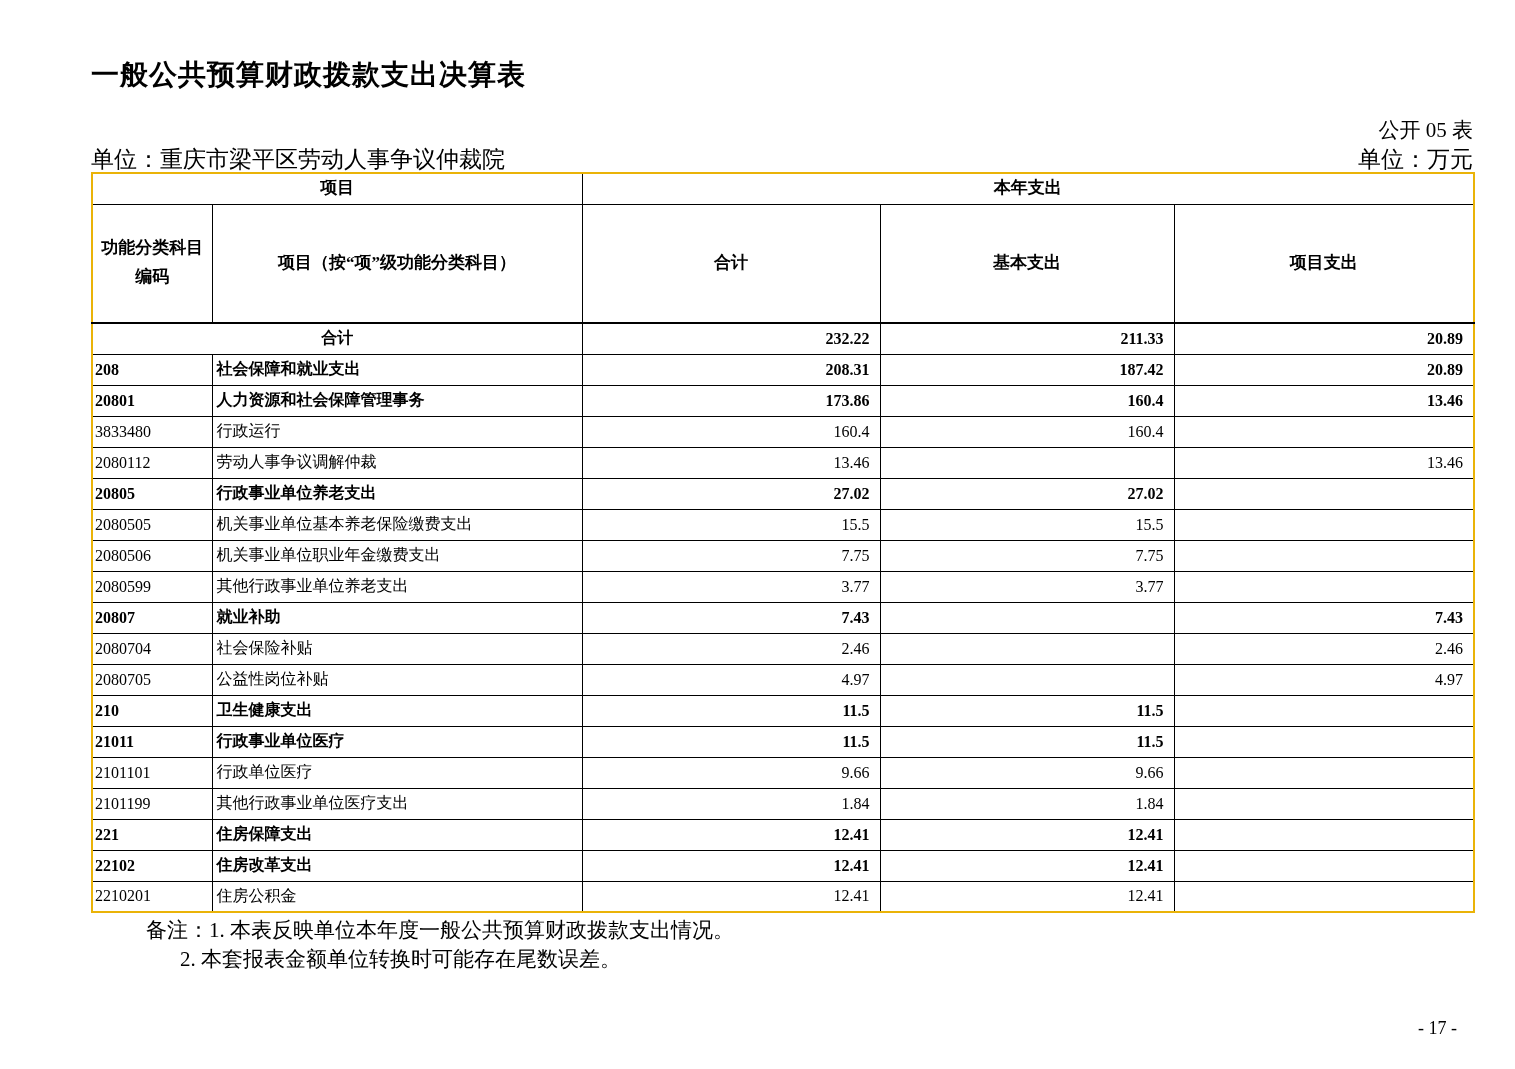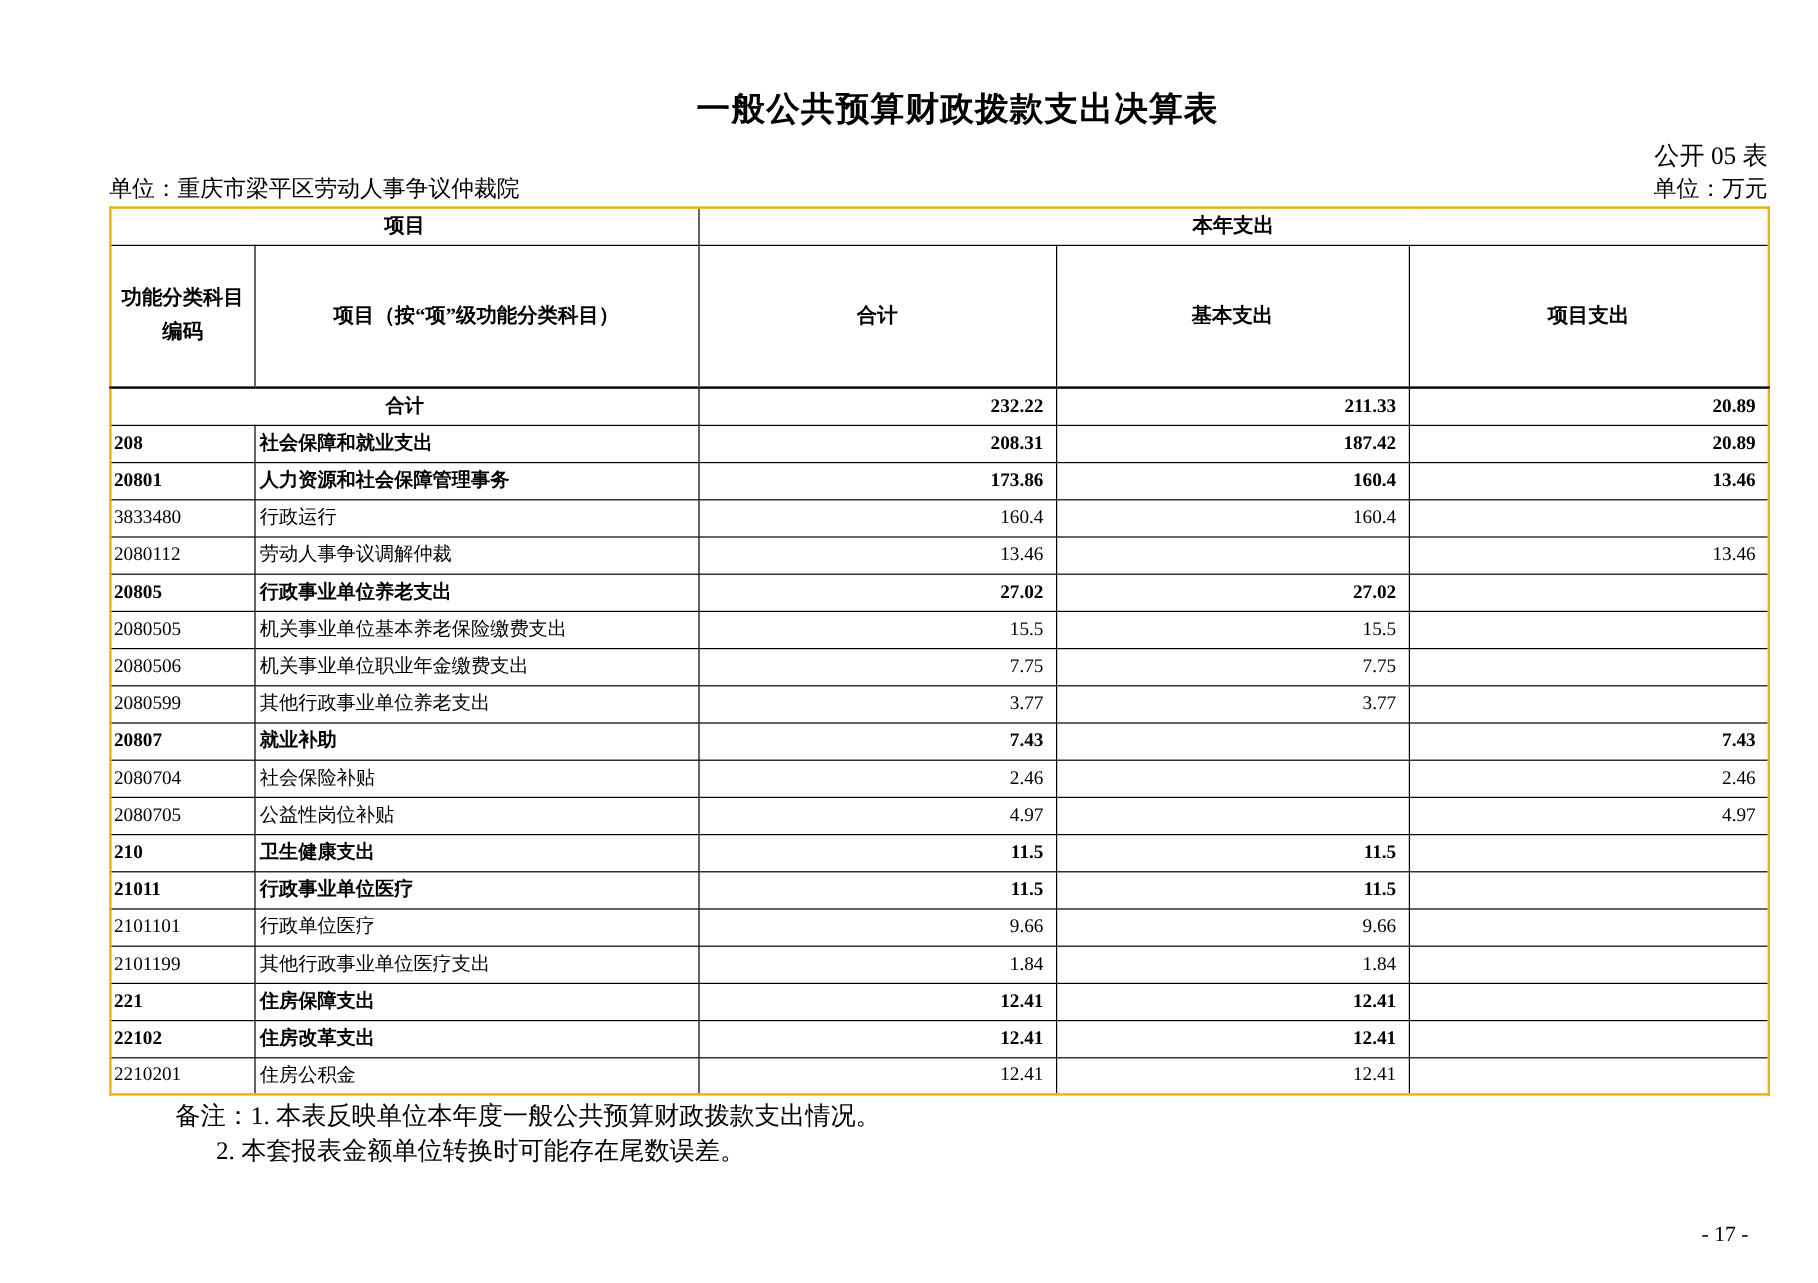--- a/index.html
+++ b/index.html
@@ -10,38 +10,38 @@
     color: #000000;
     font-family: "Liberation Serif", "DejaVu Serif", serif;
     position: relative;
     overflow: hidden;
   }
   .page { position: absolute; inset: 0; }
 
   .doc-title {
     position: absolute;
     top: 56px; left: 91px; width: 1382px;
-    margin: 16px;
-    text-align: center;
+    margin: 0;
+    text-align: left;
     font-size: 28px;
     font-weight: bold;
     letter-spacing: 1px;
   }
   .form-code {
     position: absolute;
     top: 116px; left: 91px; width: 1382px;
     text-align: right;
     font-size: 21px;
   }
   .meta-row {
     position: absolute;
     top: 144px; left: 91px; width: 1382px;
     display: flex;
     justify-content: space-between;
-    font-size: 19px;
+    font-size: 23px;
     gap: 12px;
   }
 
   table.fin {
     position: absolute;
     top: 172px; left: 91px;
     width: 1382px;
     border-collapse: collapse;
     table-layout: fixed;
     border: 2px solid #eab308;

